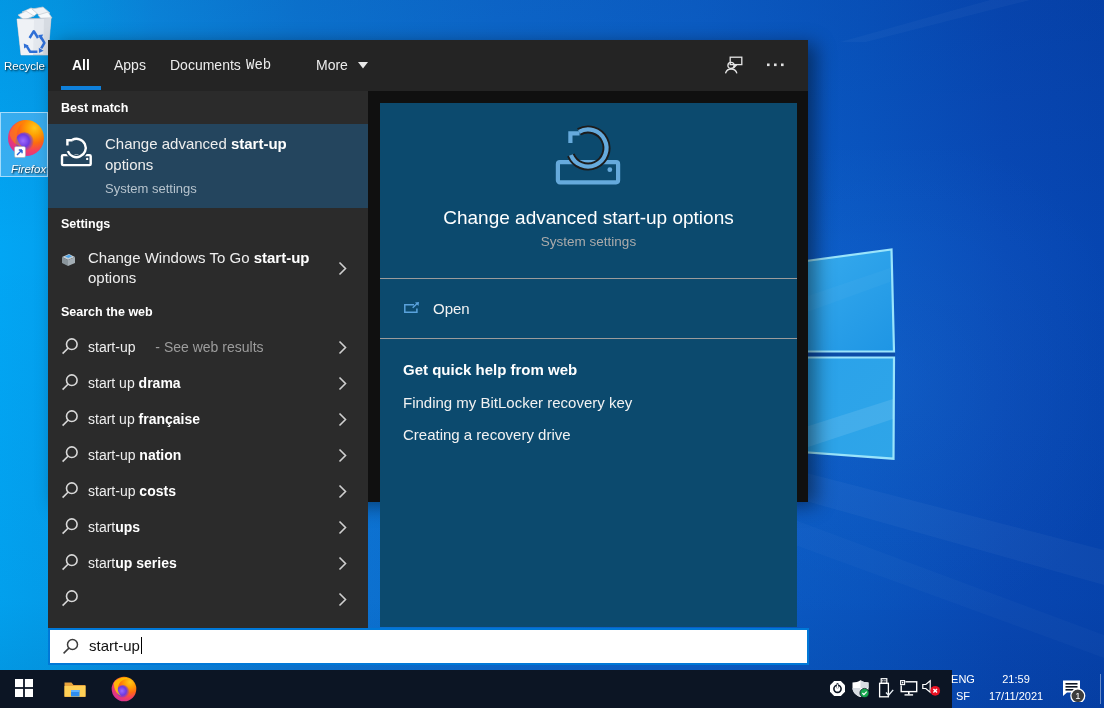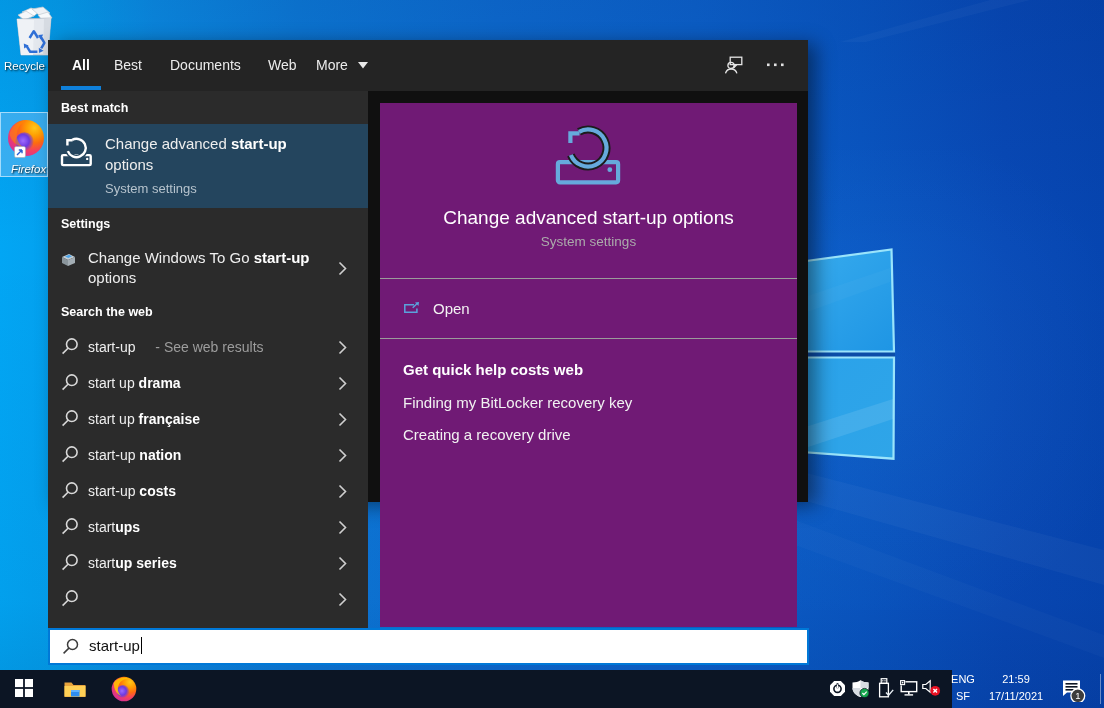--- a/index.html
+++ b/index.html
@@ -16,21 +16,21 @@
 .sechead { position:absolute; left:13px; font-size:12.5px; font-weight:bold; color:#ffffff; }
 #hirow { position:absolute; left:0; top:84px; width:320px; height:84px; background:#24455e; }
 .rowtxt { font-size:15px; color:#eeeeee; }
 .srow { position:absolute; left:0; width:320px; height:36px; }
 .srow .mag { position:absolute; left:13px; top:9px; }
 .srow .txt { position:absolute; left:40px; top:0; line-height:36px; font-size:14px; color:#eeeeee; white-space:nowrap; }
 .chev { position:absolute; left:290px; top:11px; }
 .gray { color:#9d9d9d;margin-left:16px; }
 b { font-weight:bold; color:#ffffff; }
 
-#card { position:absolute; left:332px; top:63px; width:417px; height:524px; background:#701a75; }
+#card { position:absolute; left:332px; top:63px; width:417px; height:524px; background:#0c4a6e; }
 .sep { position:absolute; left:0; width:417px; height:1px; background:#9b9b9b; }
 
 #sbox { position:absolute; left:48px; top:628px; width:761px; height:37px; background:#ffffff; border:2px solid #0078d7; }
 #sbox .stxt { position:absolute; left:39px; top:7px; font-size:15px; color:#111111; }
 #caret { display:inline-block; width:1px; height:17px; background:#000; vertical-align:-3px; margin-left:1px; }
 
 #taskbar { position:absolute; left:0; top:670px; width:952px; height:38px; background:#0c1524; }
 .trtxt { position:absolute; font-size:11px; color:#ffffff; white-space:nowrap; }
 
 #fxsel { position:absolute; left:0px; top:112px; width:48px; height:65px; background:rgba(120,190,245,0.45); border:1px solid rgba(200,235,255,0.75); }
@@ -128,23 +128,23 @@
 <svg class="abs" style="left:14px;top:146px;" width="12" height="12" viewBox="0 0 12 12">
   <rect x="0.5" y="0.5" width="11" height="11" rx="1.5" fill="#ffffff" stroke="#9aa0a8" stroke-width="0.5"></rect>
   <path d="M3 9 L8 4 M8 4 h-3.2 M8 4 v3.2" stroke="#2a5fd0" stroke-width="1.4" fill="none"></path>
 </svg>
 <div class="dlabel" style="left:11px;top:163px;font-style:italic;">Firefox</div>
 
 <div id="panel">
   <div id="tabbar">
     <div id="underline"></div>
     <span class="tab" style="left:24px;font-weight:bold;color:#fff;">All</span>
-    <span class="tab" style="left:66px;">Best</span>
+    <span class="tab" style="left:66px;">Apps</span>
     <span class="tab" style="left:122px;">Documents</span>
-    <span class="tab" style="left:220px;">Web</span>
+    <span class="tab" style="left:198px;font-family:Liberation Mono, monospace;">Web</span>
     <span class="tab" style="left:268px;">More</span>
     <svg class="abs" style="left:310px;top:22px;" width="10" height="7" viewBox="0 0 10 7">
         <polygon points="0,0 10,0 5,6.5" fill="#e8e8e8"></polygon>
       </svg>
     <svg class="abs" style="left:677px;top:16px;" width="18" height="18" viewBox="0 0 18 18">
       <g fill="none" stroke="#e6e6e6" stroke-width="1.3">
         <rect x="5.2" y="1.2" width="11.6" height="7.4"></rect>
         <path d="M9.6 8.6 L9.6 10.9 L11.7 8.7"></path>
         <circle cx="6" cy="9.4" r="3.1"></circle>
         <path d="M0.5 17.4 A 5.9 5.9 0 0 1 11.9 17.4"></path>
@@ -279,21 +279,21 @@
     <div class="abs" style="left:0;top:104px;width:417px;text-align:center;font-size:19px;color:#ffffff;">Change advanced start-up options</div>
     <div class="abs" style="left:0;top:131px;width:417px;text-align:center;font-size:13.5px;color:#ababab;">System settings</div>
     <div class="sep" style="top:175px;"></div>
     <svg class="abs" style="left:24px;top:199px;" width="16" height="12" viewBox="0 0 16 12">
       <path d="M10 2.7 L0.8 2.7 L0.8 10.3 L12.9 10.3 L12.9 6.5" fill="none" stroke="#5aa2dc" stroke-width="1.5"></path>
       <line x1="8.7" y1="5.7" x2="13.2" y2="1.5" stroke="#5aa2dc" stroke-width="1.5"></line>
       <polygon points="15.0,0.1 11.0,0.6 14.5,3.9" fill="#5aa2dc"></polygon>
     </svg>
     <div class="abs" style="left:53px;top:197px;font-size:15px;color:#f2f2f2;">Open</div>
     <div class="sep" style="top:235px;"></div>
-    <div class="abs" style="left:23px;top:258px;font-size:15px;font-weight:bold;color:#ffffff;">Get quick help costs web</div>
+    <div class="abs" style="left:23px;top:258px;font-size:15px;font-weight:bold;color:#ffffff;">Get quick help from web</div>
     <div class="abs" style="left:23px;top:291px;font-size:15px;color:#f2f2f2;">Finding my BitLocker recovery key</div>
     <div class="abs" style="left:23px;top:323px;font-size:15px;color:#f2f2f2;">Creating a recovery drive</div>
   </div>
 </div>
 
 <div id="sbox">
   <svg class="abs" style="left:12px;top:8px;" width="17" height="17" viewBox="0 0 17 17">
       <circle cx="10.5" cy="6.5" r="5" fill="none" stroke="#3c3c3c" stroke-width="1.5"></circle>
       <line x1="6.9" y1="10.1" x2="1.6" y2="15.4" stroke="#3c3c3c" stroke-width="1.5"></line>
     </svg>

